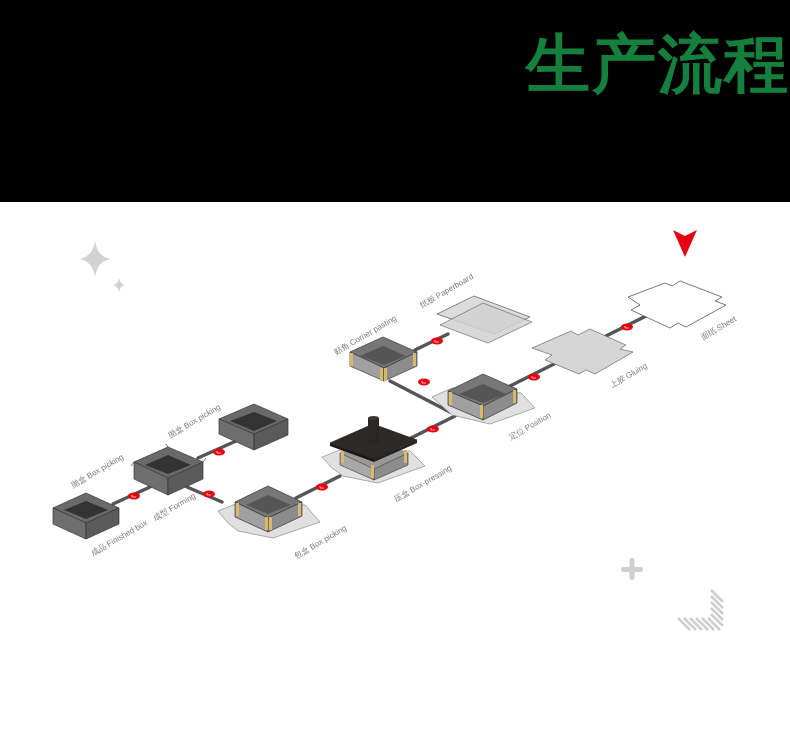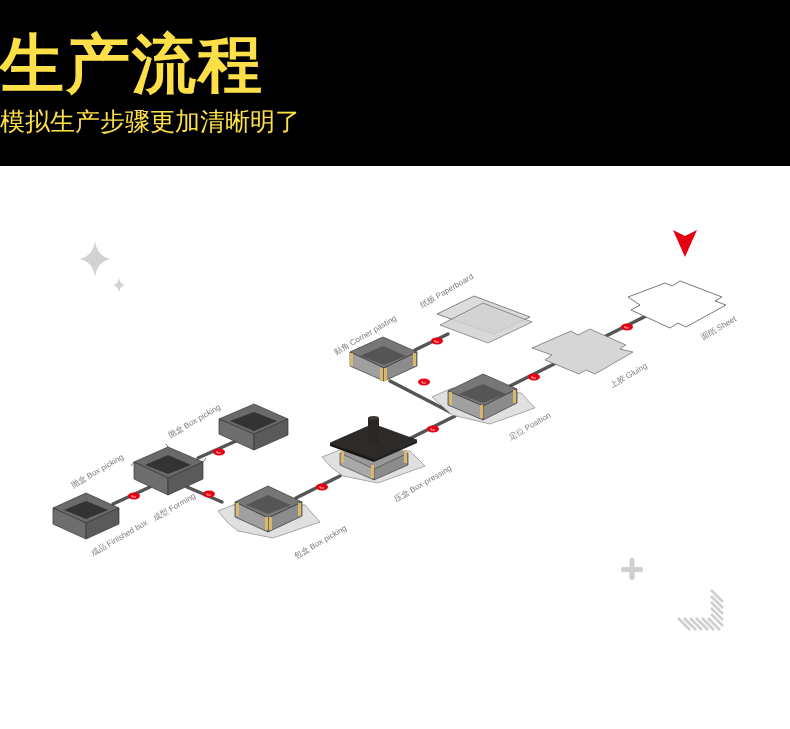--- a/index.html
+++ b/index.html
@@ -1,28 +1,27 @@
 <!DOCTYPE html>
 <html><head>
 <meta charset="utf-8">
 <style>
   html,body{margin:0;padding:0;}
   body{width:790px;height:729px;background:#ffffff;position:relative;overflow:hidden;font-family:"DejaVu Sans","Liberation Sans",sans-serif;}
-  .header{position:absolute;left:0;top:0;width:790px;height:166px;background:#000000;color:#fde047;text-align:left;}
+  .header{position:absolute;left:0;top:0;width:790px;height:202px;background:#000000;color:#15803d;text-align:right;}
   .title{position:absolute;left:0;right:0;top:24px;font-size:64px;font-weight:bold;letter-spacing:2px;line-height:80px;}
   .subtitle{position:absolute;left:0;right:0;top:106px;font-size:25px;line-height:32px;letter-spacing:0px;}
   .diagram{position:absolute;left:0;top:162px;width:790px;height:567px;}
   .lbl{font-family:"Liberation Sans",sans-serif;font-size:8px;fill:#7a7a7a;}
 </style>
 </head>
 <body>
 
 <div class="header">
   <div class="title">生产流程</div>
-  <div class="subtitle">模拟生产步骤更加清晰明了</div>
 </div>
 
 <svg class="diagram" width="790" height="567" viewBox="0 162 790 567" xmlns="http://www.w3.org/2000/svg">
   <defs>
     <g id="connDot">
       <ellipse cx="0" cy="0" rx="6" ry="3.4" fill="#e60012"></ellipse>
       <path d="M-2,-1 L-2,1 L2,1" stroke="#fff" stroke-width="0.7" fill="none"></path>
     </g>
   </defs>
 

